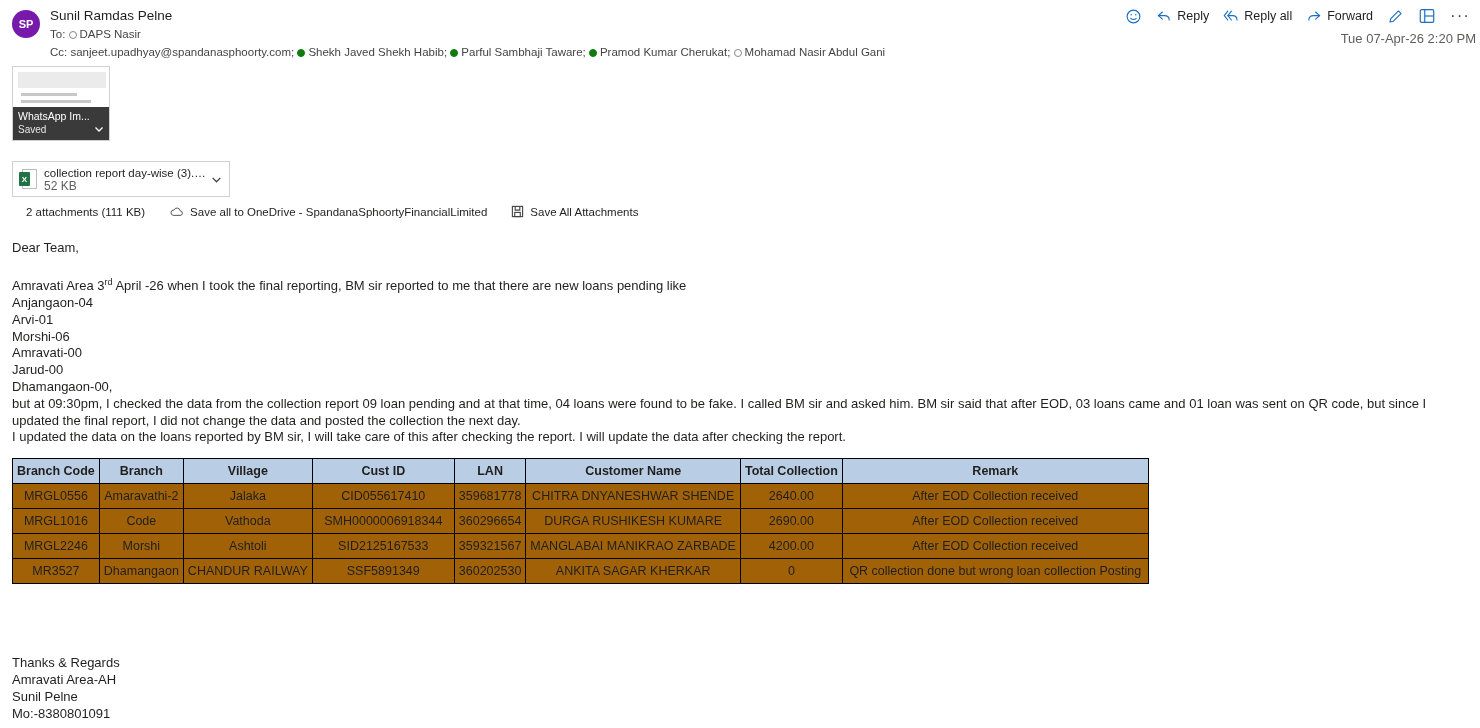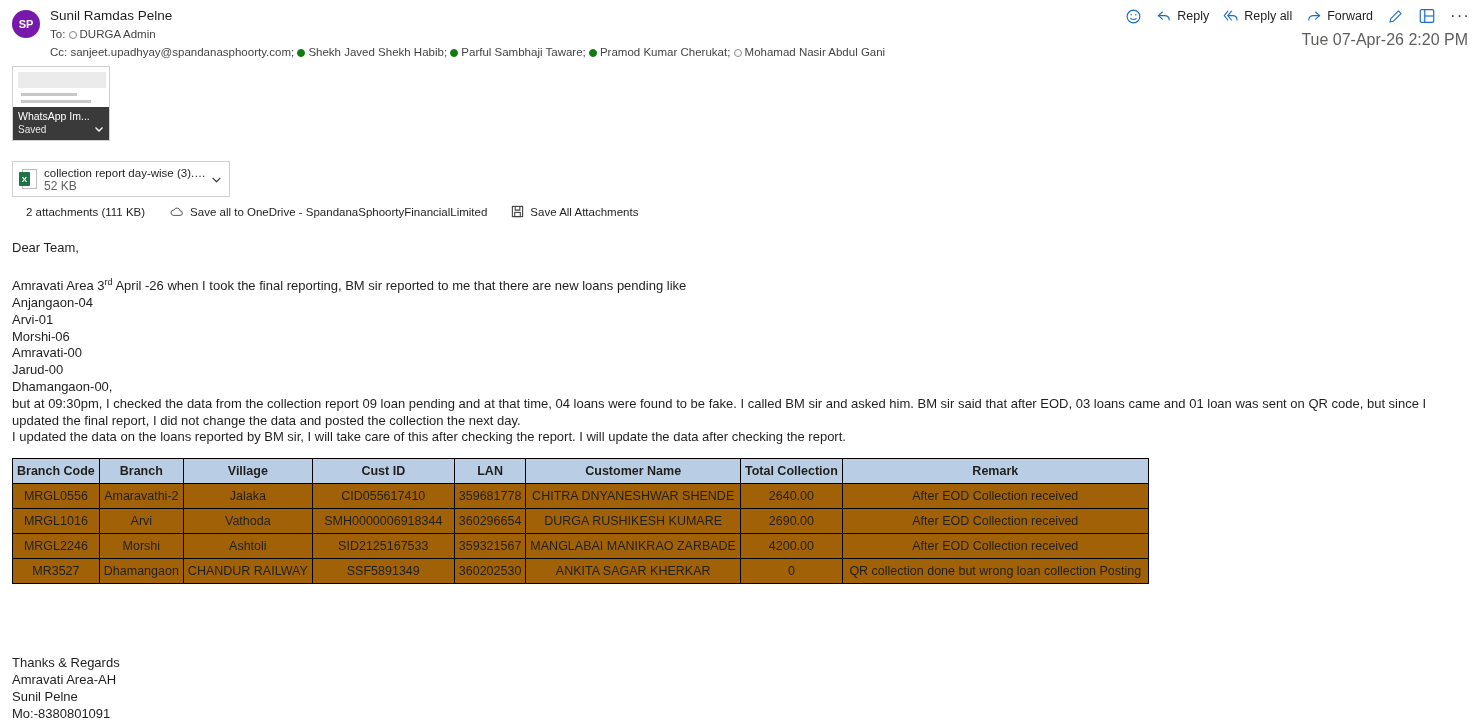--- a/index.html
+++ b/index.html
@@ -42,22 +42,22 @@
     position: absolute; top: 6px; right: 10px;
     display: flex; align-items: center; gap: 14px;
     font-size: 12.5px; color: #201f1e;
   }
   .action {
     display: flex; align-items: center; gap: 5px;
     cursor: pointer; white-space: nowrap;
   }
   .action svg { display: block; }
   .timestamp {
-    position: absolute; top: 31px; right: 12px;
-    font-size: 16px; color: #605e5c;
+    position: absolute; top: 31px; right: 4px;
+    font-size: 13px; color: #605e5c;
   }
 
   
   .attach-area { padding: 6px 12px 0 12px; }
   .attach-row { display: flex; align-items: flex-start; gap: 10px; }
 
   .thumb-card {
     position: relative;
     width: 98px; height: 75px;
     border: 1px solid #d1d1d1;
@@ -164,21 +164,21 @@
 <body>
 
 <div class="mail-window">
 
   <div class="header-row">
     <div class="avatar">SP</div>
     <div class="sender-block">
       <div class="sender-name">Sunil Ramdas Pelne</div>
       <div class="recipients">
         <span class="lbl">To:</span>
-        <span class="pres-dot unknown"></span><span>DURGA Admin</span>
+        <span class="pres-dot unknown"></span><span>DAPS Nasir</span>
       </div>
       <div class="recipients cc-line">
         <span class="lbl">Cc:</span>
         <span>sanjeet.upadhyay@spandanasphoorty.com;</span>
         <span class="pres-dot"></span><span>Shekh Javed Shekh Habib;</span>
         <span class="pres-dot"></span><span>Parful Sambhaji Taware;</span>
         <span class="pres-dot"></span><span>Pramod Kumar Cherukat;</span>
         <span class="pres-dot unknown"></span><span>Mohamad Nasir Abdul Gani</span>
       </div>
     </div>
@@ -335,21 +335,21 @@
           <td>Amaravathi-2</td>
           <td>Jalaka</td>
           <td>CID055617410</td>
           <td>359681778</td>
           <td>CHITRA DNYANESHWAR SHENDE</td>
           <td>2640.00</td>
           <td>After EOD Collection received</td>
         </tr>
         <tr>
           <td>MRGL1016</td>
-          <td>Arvi</td>
+          <td>Code</td>
           <td>Vathoda</td>
           <td>SMH0000006918344</td>
           <td>360296654</td>
           <td>DURGA RUSHIKESH KUMARE</td>
           <td>2690.00</td>
           <td>After EOD Collection received</td>
         </tr>
         <tr>
           <td>MRGL2246</td>
           <td>Morshi</td>

